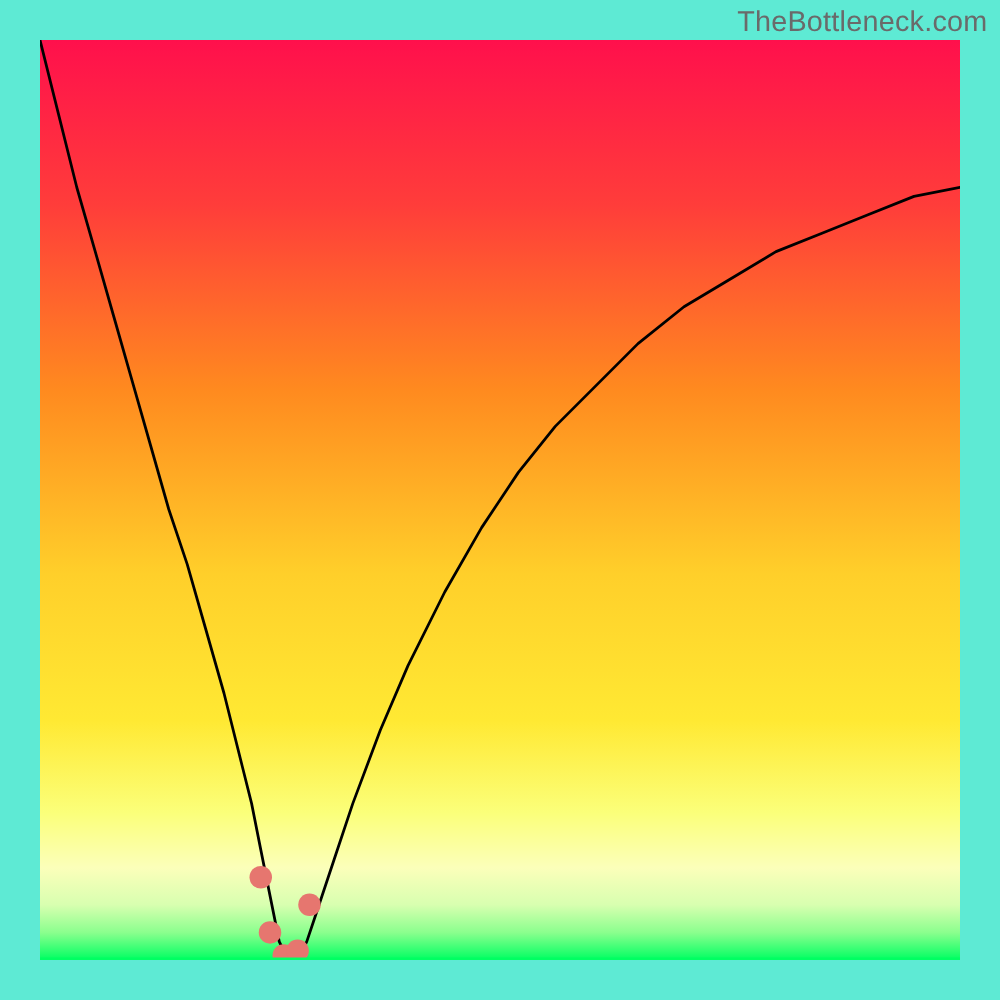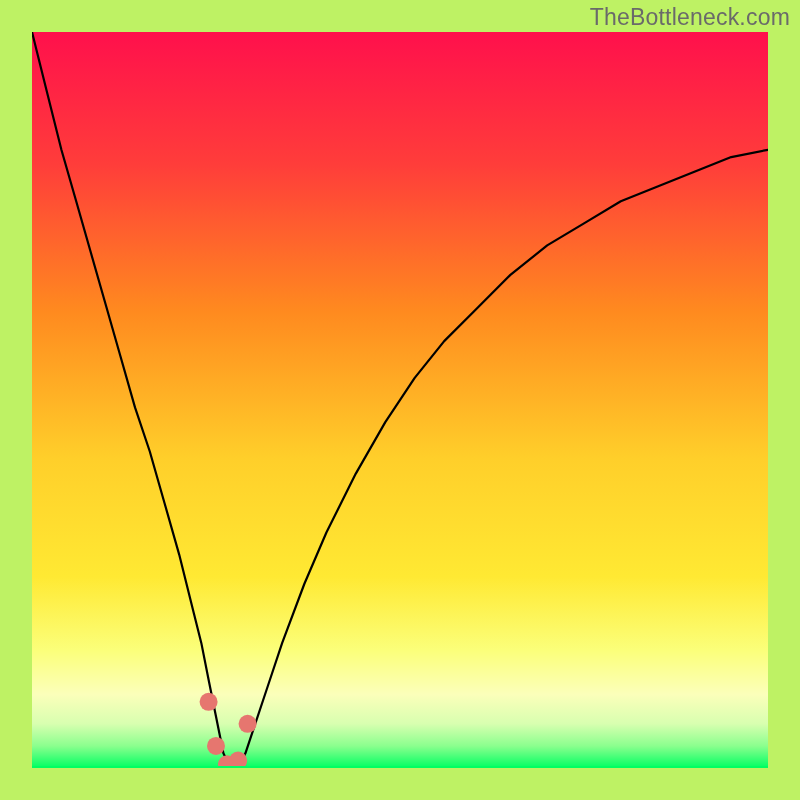--- a/index.html
+++ b/index.html
@@ -10,21 +10,21 @@
     background: #000;
     overflow: hidden;
     font-family: Arial, Helvetica, sans-serif;
   }
   .frame {
     position: absolute;
     top: 0;
     left: 0;
     width: 800px;
     height: 800px;
-    background: #bef264;
+    background: #5eead4;
   }
   .watermark {
     position: absolute;
     top: 4px;
     right: 10px;
     color: #6a6a6a;
     font-size: 23px;
     font-weight: 500;
     letter-spacing: 0.2px;
     z-index: 20;

